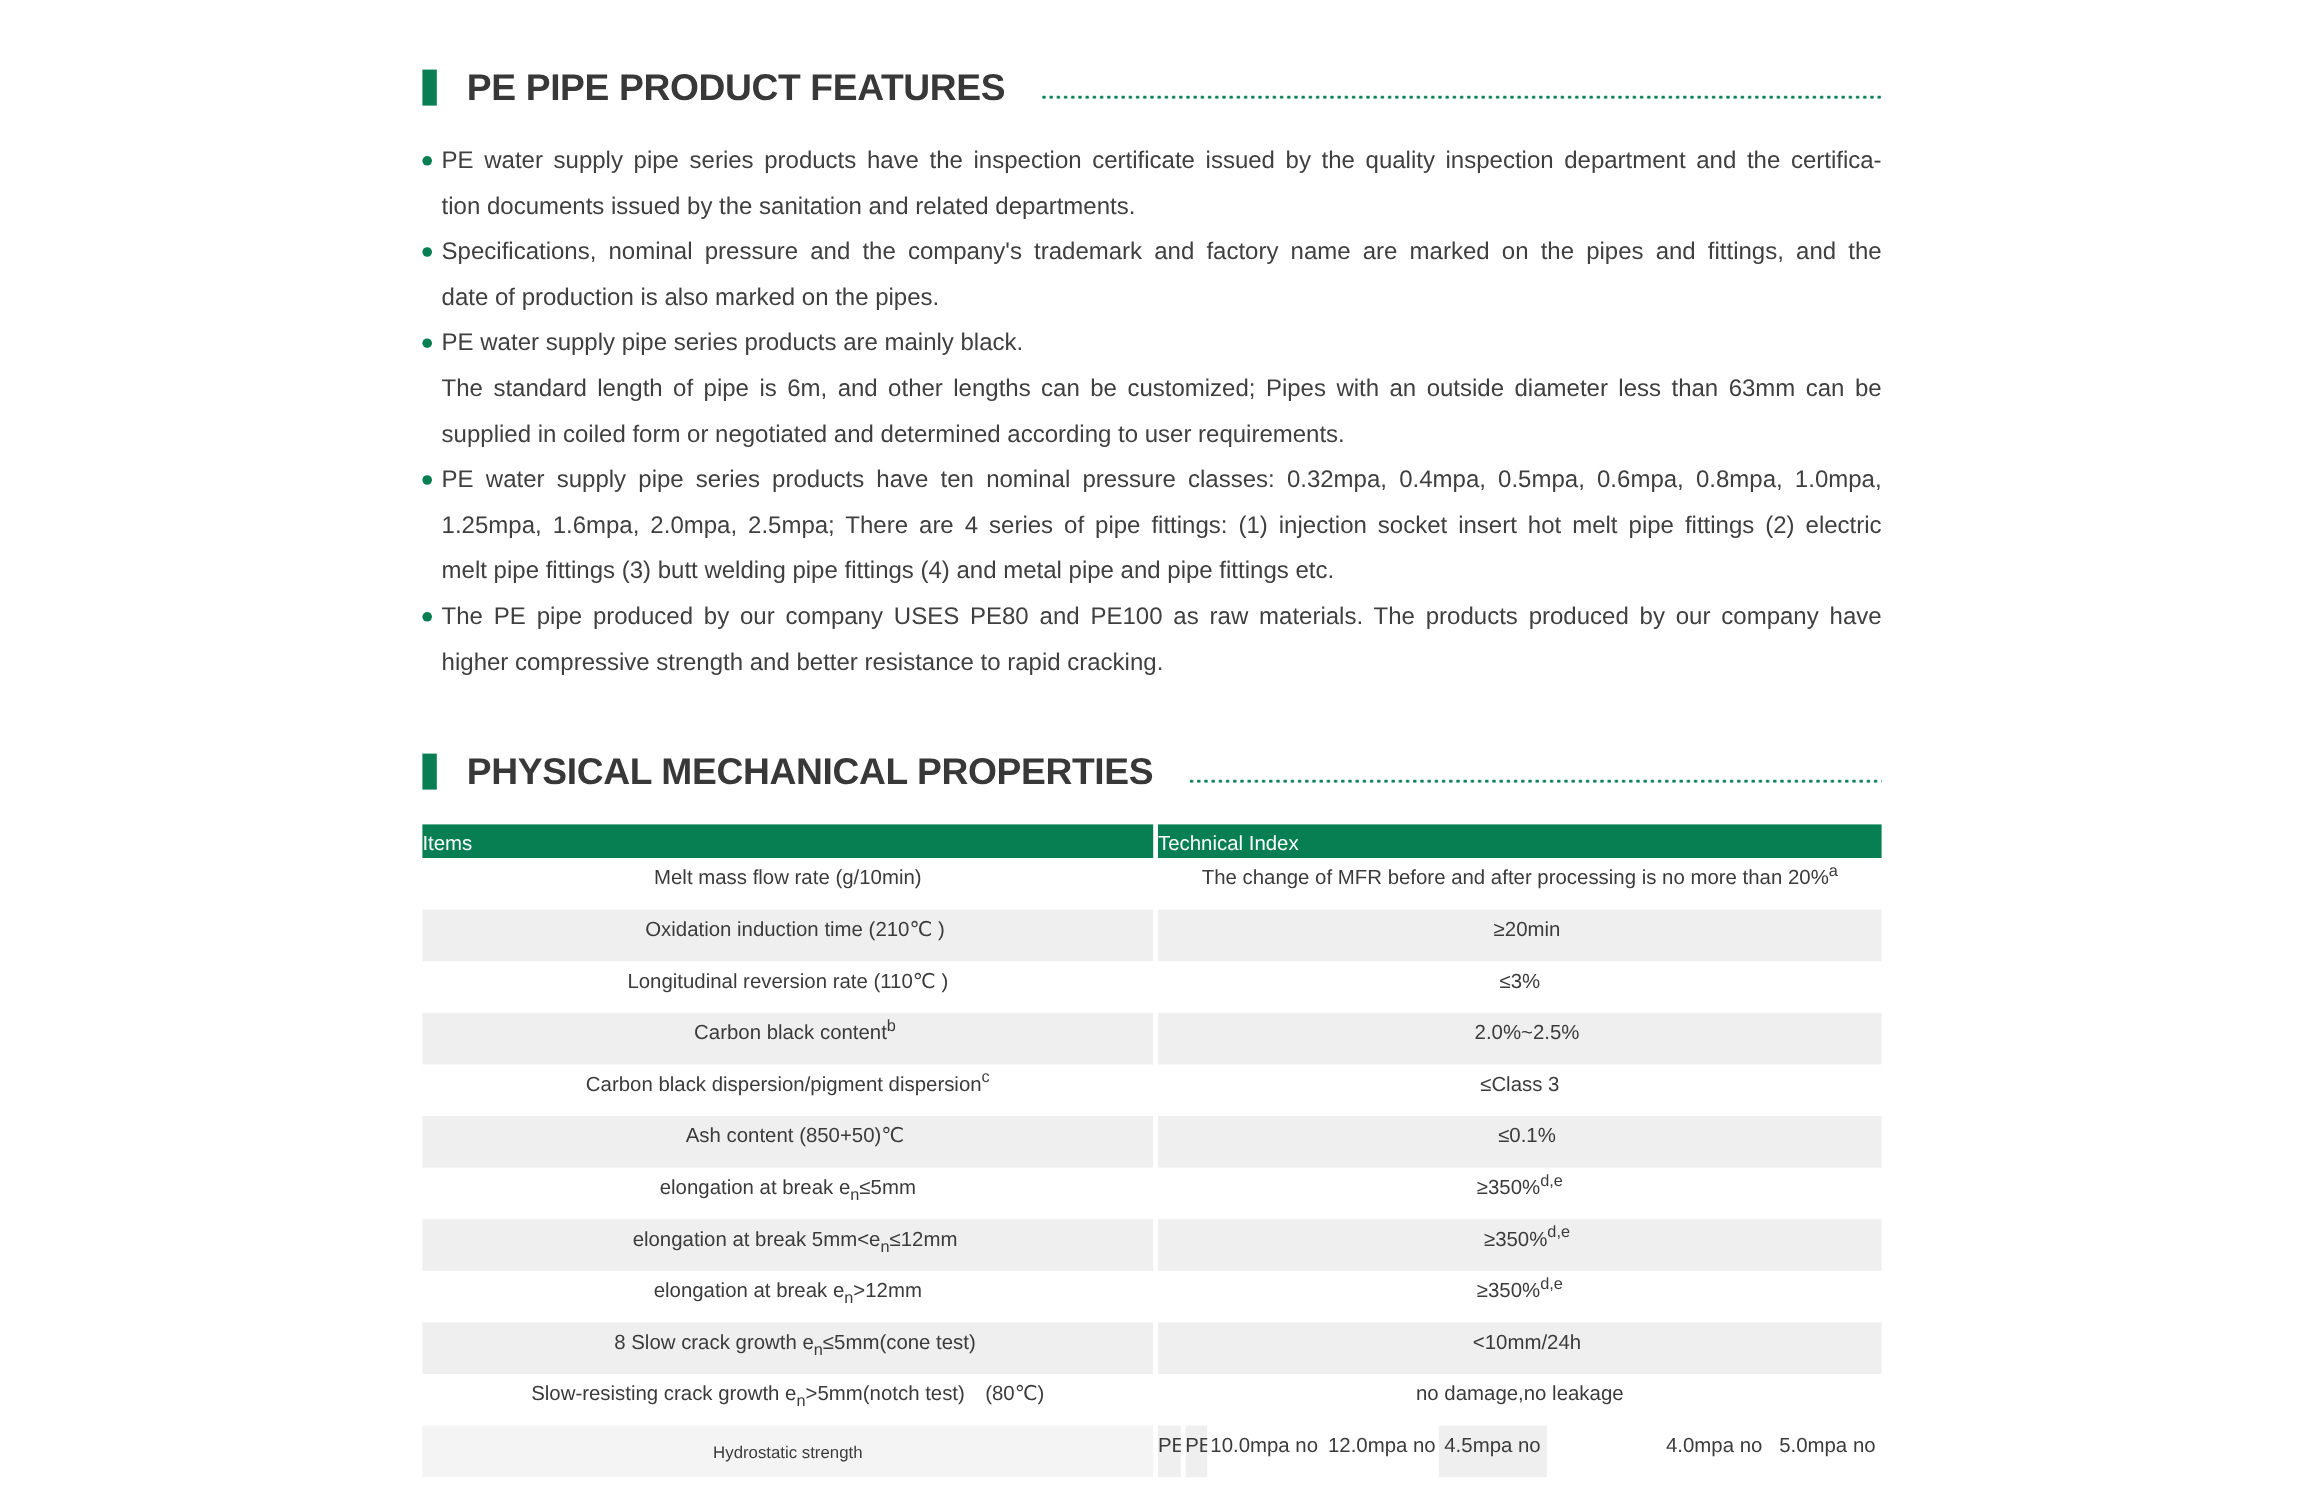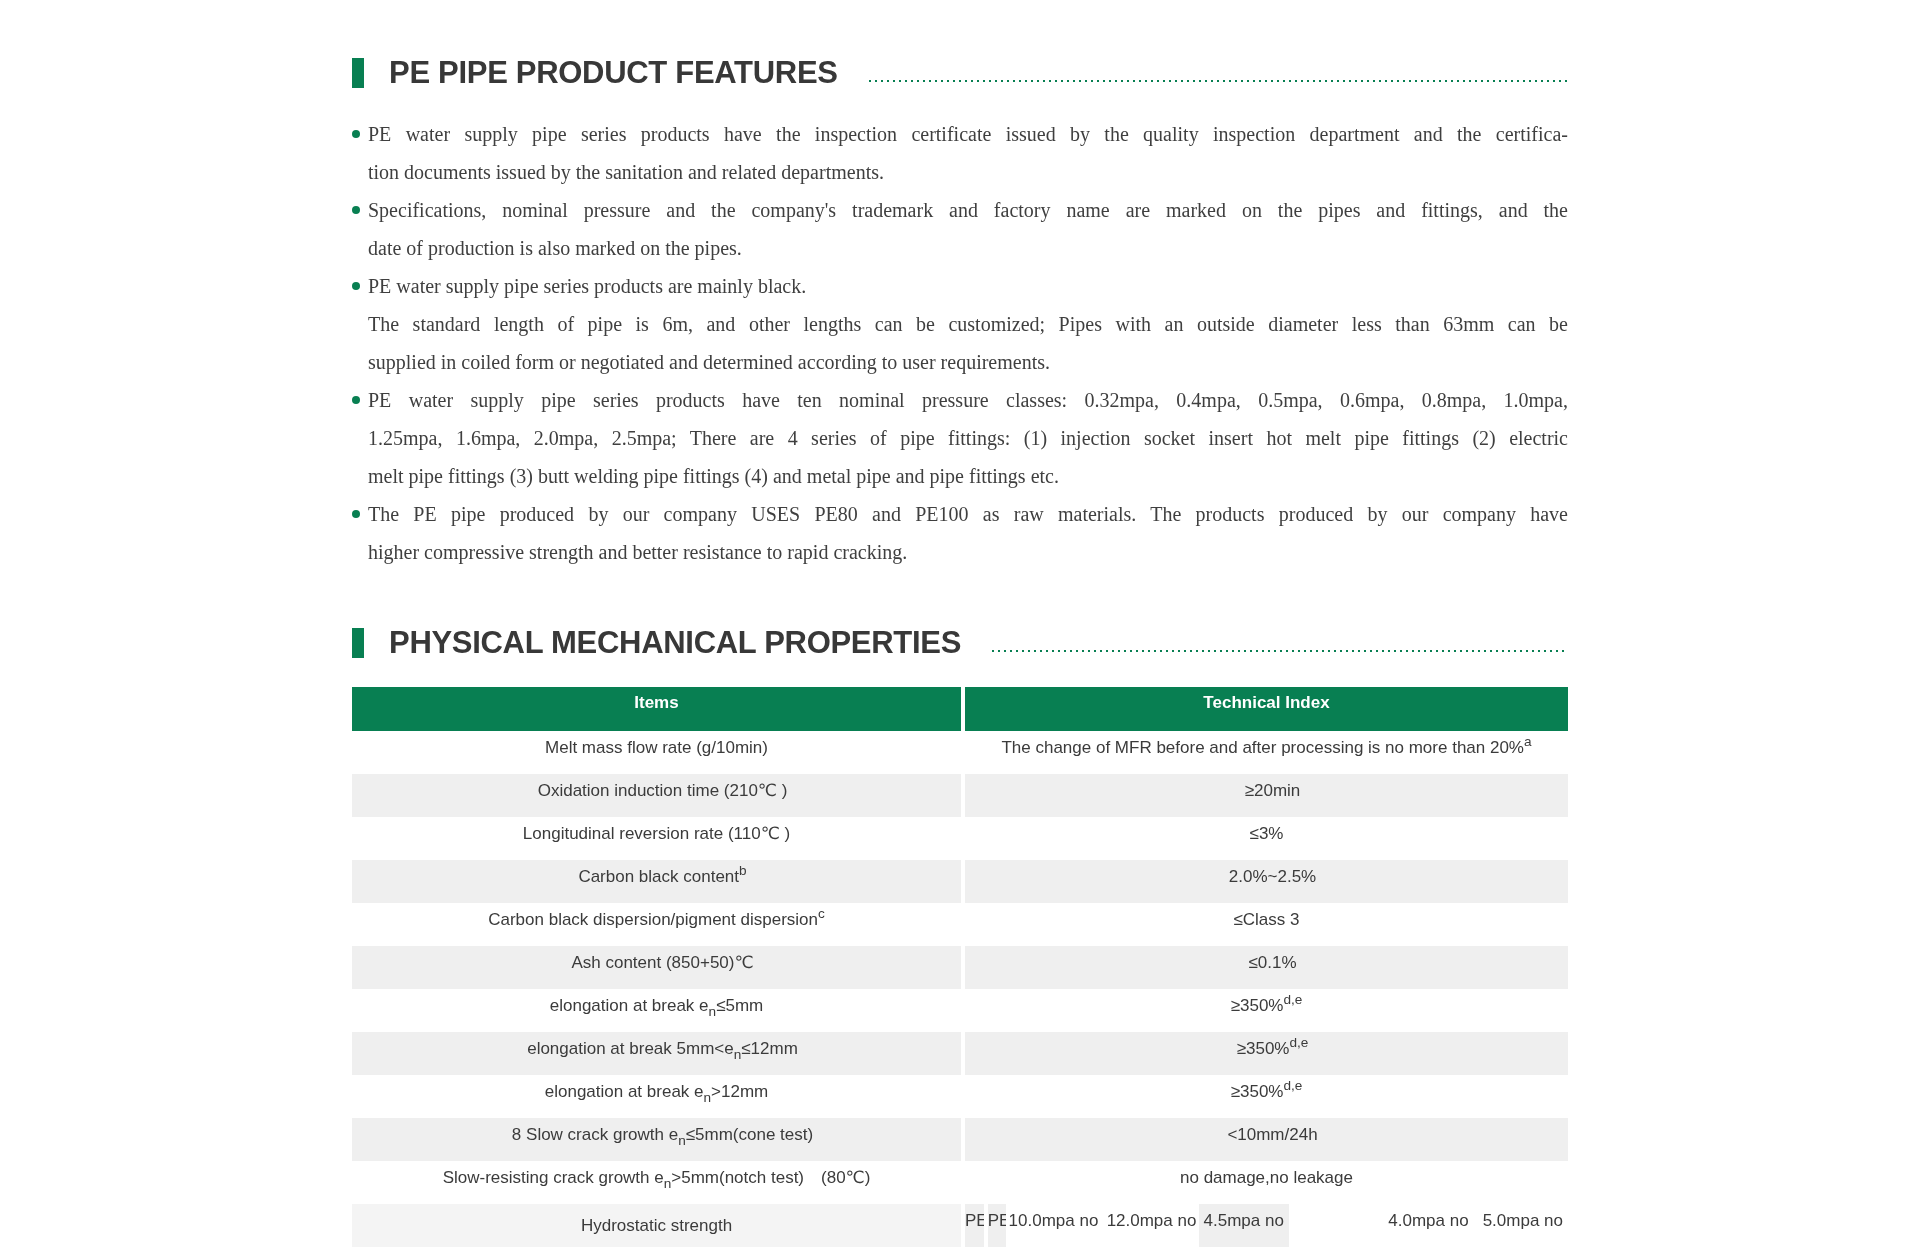--- a/index.html
+++ b/index.html
@@ -31,42 +31,41 @@
   
   #features-list{margin-top:24px;}
   .bullet-group{position:relative;padding-left:16px;}
   .dot{
     position:absolute;left:0;top:15px;width:8px;height:8px;border-radius:50%;
     background:var(--green);
   }
   .p-line{
     height:38px;line-height:38px;font-size:20px;color:var(--body-ink);
     white-space:nowrap;
-    font-family:Liberation Serif, serif;
   }
   .p-line.fill{
     white-space:normal;overflow:hidden;
     text-align:justify;text-align-last:justify;
   }
   
   #section-properties{margin-top:54px;}
   #props-table{margin-top:26px;}
   .t-head,.t-row,.hydro{display:grid;grid-template-columns:609px 1fr;column-gap:4px;}
   .hcell{
-    height:44px;line-height:32px;background:var(--green);color:#ffffff;
-    text-align:center;font-size:17px;font-weight:bold;
+    height:28px;line-height:32px;background:var(--green);color:#ffffff;
+    font-size:17px;
   }
   .cell{
     height:43px;line-height:34px;text-align:center;font-size:17px;color:var(--ink);
     overflow:hidden;
   }
   .t-row.alt .cell{background:var(--stripe);padding-left:12px;}
   .hydro-item{
     background:var(--hydro);display:flex;align-items:center;justify-content:center;
-    font-size:17px;color:var(--ink);
+    font-size:14px;color:var(--ink);
   }
   .hydro-rows{display:flex;flex-direction:row;}
   .h-row{display:grid;grid-template-columns:1fr 1fr;column-gap:4px;}
   .h-row.alt .cell{background:var(--stripe);}
   sup{font-size:0.8em;line-height:0;vertical-align:baseline;position:relative;top:-0.5em;}
   sub{font-size:0.8em;line-height:0;vertical-align:baseline;position:relative;top:0.35em;}
 </style>
 </head>
 <body>
 

